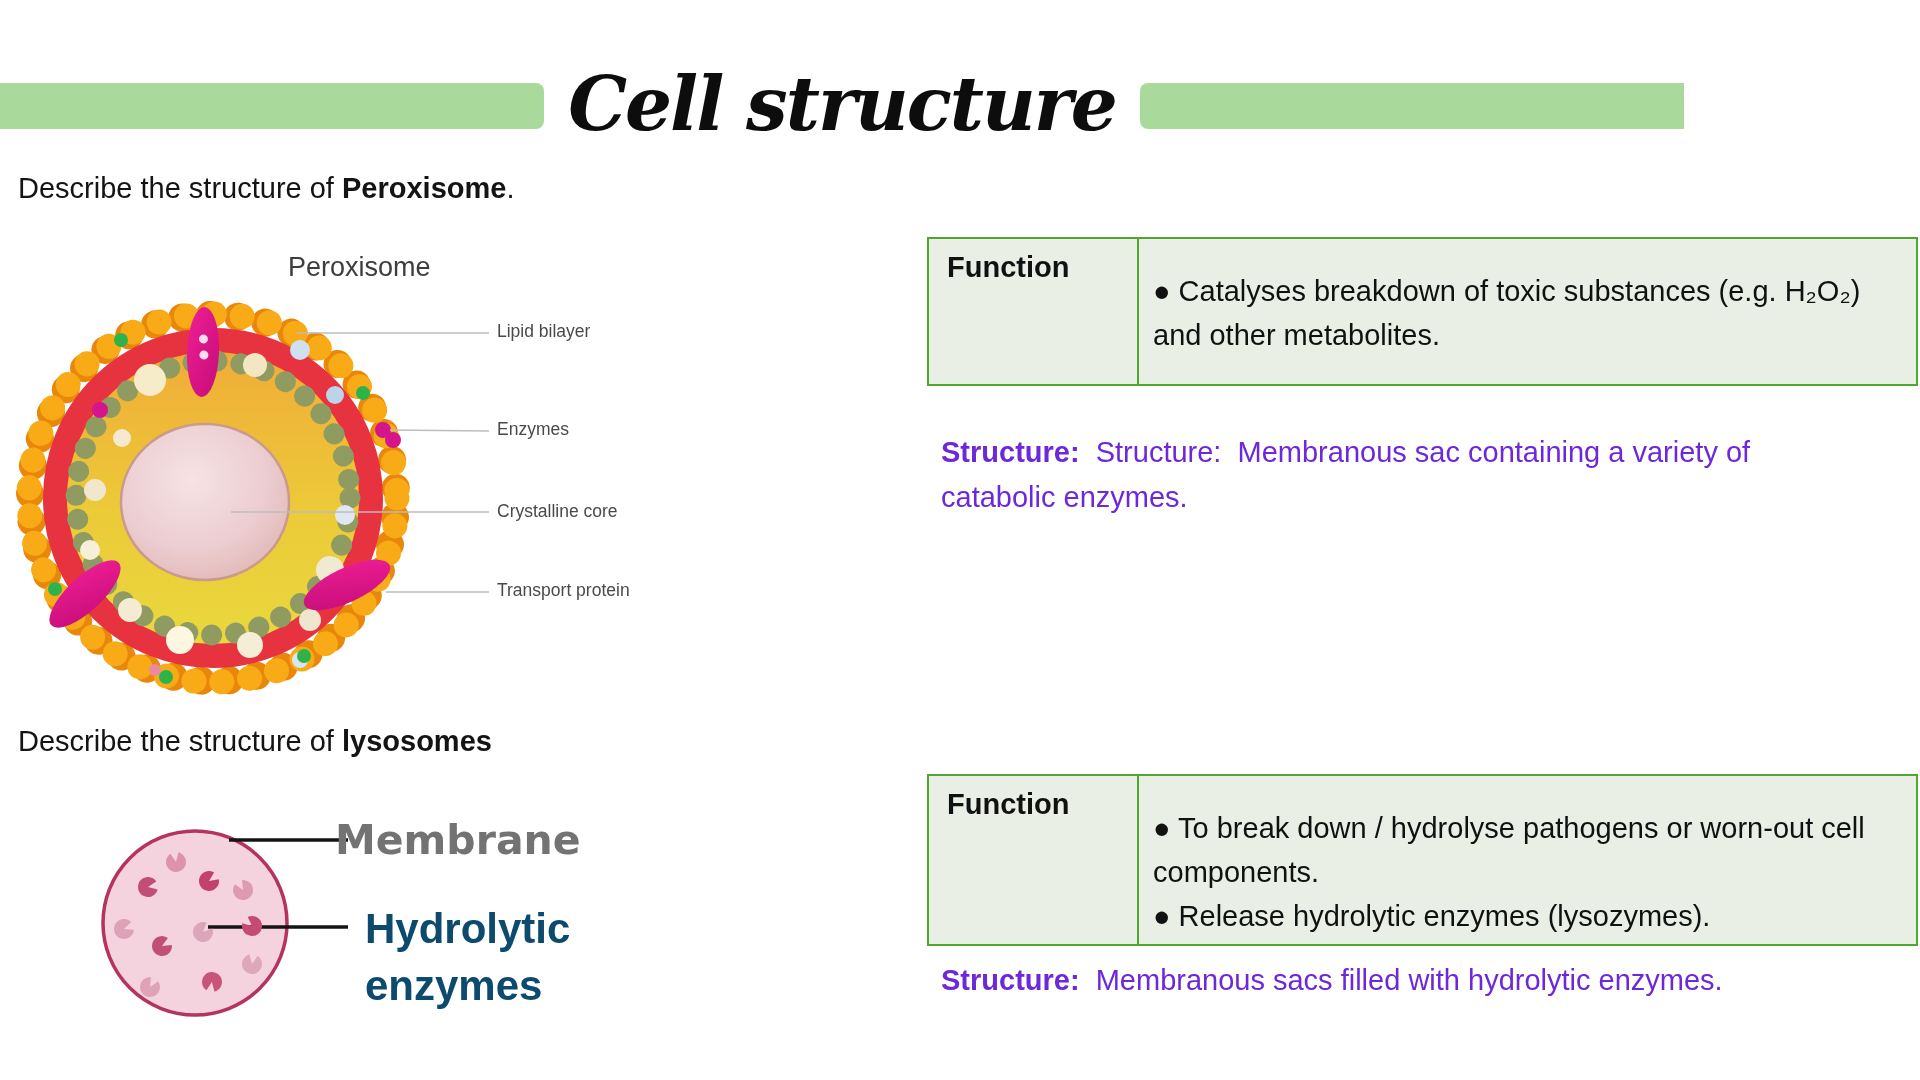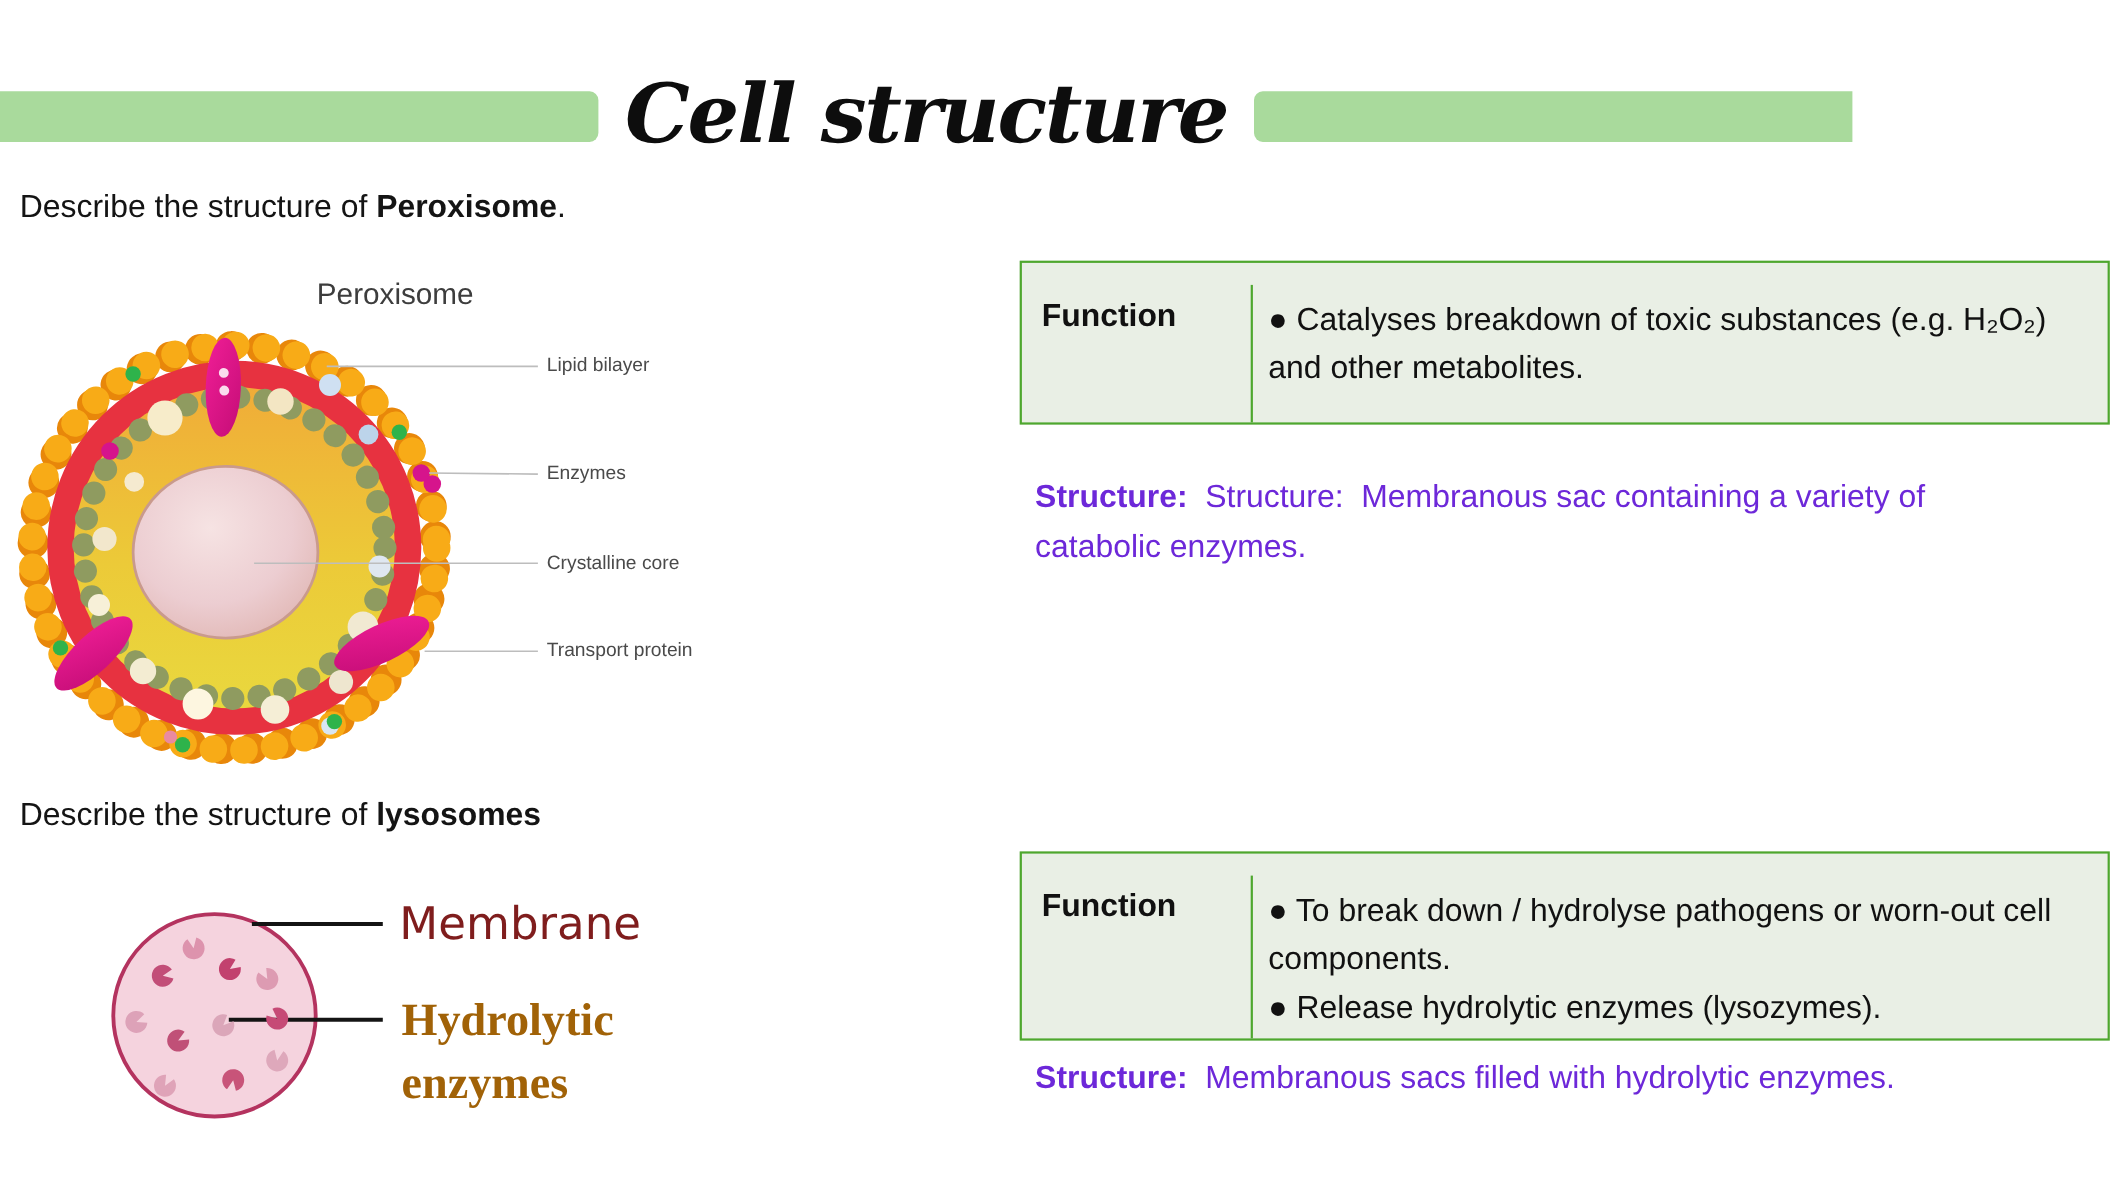--- a/index.html
+++ b/index.html
@@ -18,29 +18,29 @@
     font-size:74px;line-height:46px;color:#0d0d0d;margin:0 24px;
     letter-spacing:-2px;white-space:nowrap;transform:translateY(-2px);
   }
   
   .prompt{position:absolute;left:18px;font-size:29px;color:#141414;white-space:pre;}
   
   .figure{position:absolute;}
   .fig-svg{position:absolute;left:0;top:0;}
   .fig1-title{position:absolute;left:288px;top:12px;font-size:27px;color:#3d3d3d;}
   .fig1-label{position:absolute;left:497px;font-size:17.5px;color:#4a4a4a;white-space:nowrap;}
-  .mem-label{position:absolute;left:363px;top:6px;font-family:"DejaVu Sans",sans-serif;
-    font-size:41px;color:#7f1d1d;white-space:nowrap;}
-  .hyd-label{position:absolute;left:365px;top:90px;width:285px;font-family:Liberation Serif, serif;
-    font-size:42px;font-weight:bold;line-height:57px;color:#a16207;}
+  .mem-label{position:absolute;left:335px;top:6px;font-family:"DejaVu Sans",sans-serif;
+    font-size:41px;color:#737373;white-space:nowrap;font-weight:bold;}
+  .hyd-label{position:absolute;left:365px;top:90px;width:285px;font-family:Liberation Sans, sans-serif;
+    font-size:42px;font-weight:bold;line-height:57px;color:#0c4a6e;}
   
   .fn-table{position:absolute;left:927px;width:991px;display:flex;
     background:#e9efe5;border:2.5px solid #4ea72e;box-sizing:border-box;}
   .fn-head{width:210px;border-right:2.5px solid #4ea72e;box-sizing:border-box;
-    padding:6px 10px 6px 18px;font-weight:bold;font-size:29px;line-height:44px;margin-top:20px;}
+    padding:6px 10px 6px 18px;font-weight:bold;font-size:29px;line-height:44px;}
   .fn-body{flex:1;padding:6px 10px 6px 14px;font-size:29px;line-height:44px;margin-top:24px;}
   
   .structure{position:absolute;margin:0;font-size:29px;line-height:45px;
     color:#6d28d9;white-space:pre-wrap;}
   .structure b{font-weight:bold;}
 </style>
 </head>
 <body>
 
 <div class="title-row">

